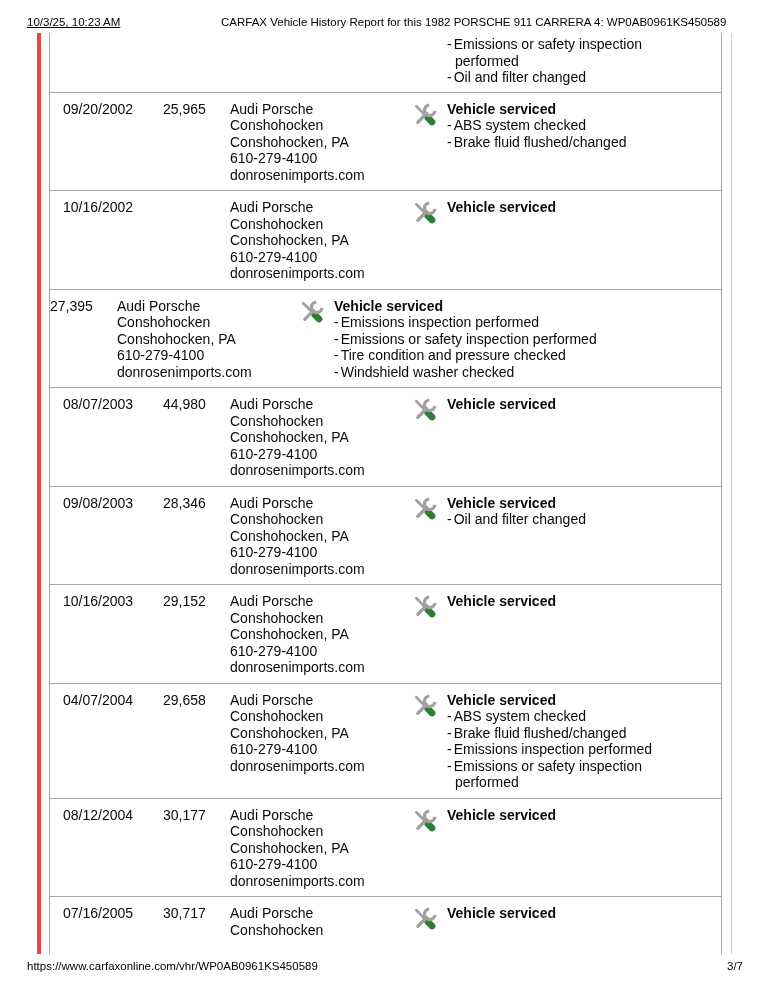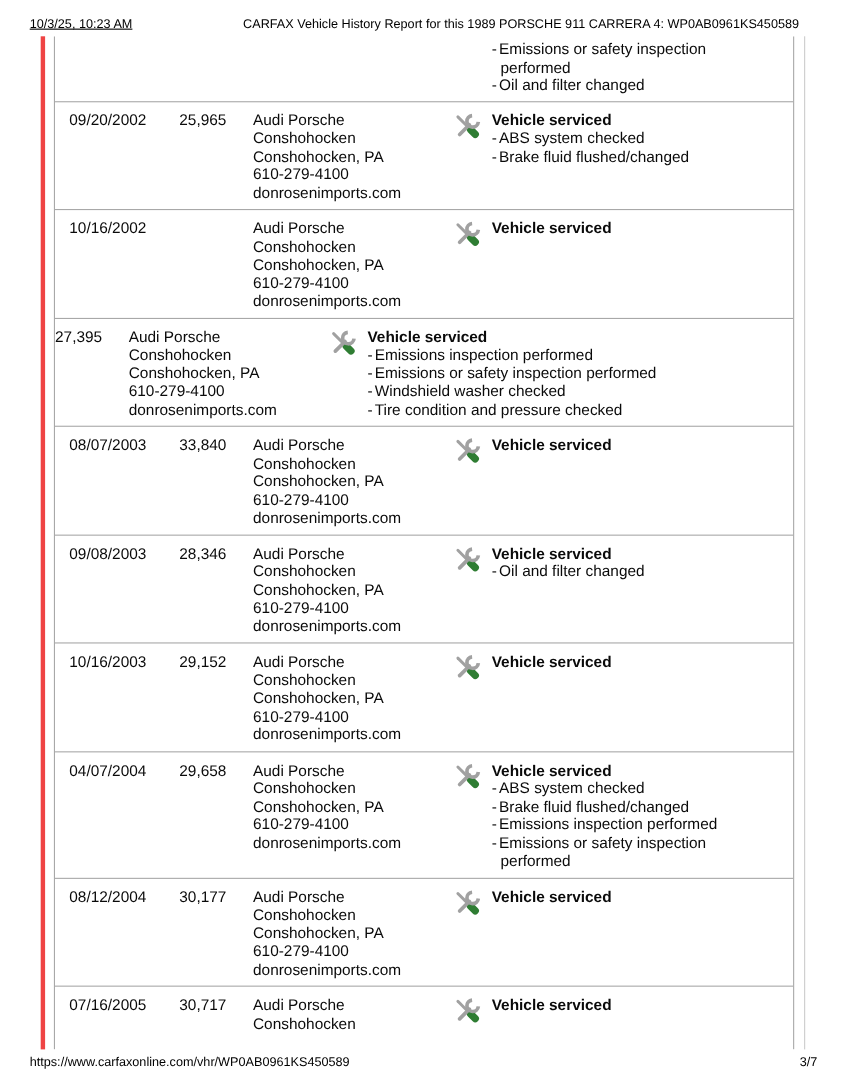--- a/index.html
+++ b/index.html
@@ -53,21 +53,21 @@
 
   .src-line { white-space: nowrap; }
 </style>
 </head>
 <body>
 
 <div class="page">
 
   <div class="print-header">
     <span class="datetime">10/3/25, 10:23 AM</span>
-    <span class="doc-title">CARFAX Vehicle History Report for this 1989 PORSCHE 911 CARRERA 4: WP0AB0961KS450589</span>
+    <span class="doc-title">CARFAX Vehicle History Report for this 1982 PORSCHE 911 CARRERA 4: WP0AB0961KS450589</span>
   </div>
 
   <div class="sheet">
     <div class="records-table">
 
       <div class="row continuation">
         <div class="cell c-date"></div>
         <div class="cell c-miles"></div>
         <div class="cell c-source"></div>
         <div class="cell c-icon"></div>
@@ -157,29 +157,29 @@
         <line x1="6.3" y1="21.8" x2="15.8" y2="12.3" stroke="#a1a1a1" stroke-width="3.6" stroke-linecap="round"></line>
 
         <path d="M 18.5,3.4 A 5.6,5.6 0 1 0 24.6,9.5" fill="none" stroke="#a1a1a1" stroke-width="3.6"></path>
       </svg>
     </div>
     <div class="cell c-comments">
       <div class="rec-title">Vehicle serviced</div>
       <ul class="details">
               <li>Emissions inspection performed</li>
               <li>Emissions or safety inspection performed</li>
+              <li>Tire condition and pressure checked</li>
               <li>Windshield washer checked</li>
-              <li>Tire condition and pressure checked</li>
             </ul>
     </div>
   </div>
 
   <div class="row">
     <div class="cell c-date">08/07/2003</div>
-    <div class="cell c-miles">33,840</div>
+    <div class="cell c-miles">44,980</div>
     <div class="cell c-source">
             <div class="src-line">Audi Porsche</div>
             <div class="src-line">Conshohocken</div>
             <div class="src-line">Conshohocken, PA</div>
             <div class="src-line">610-279-4100</div>
             <div class="src-line">donrosenimports.com</div>
           </div>
     <div class="cell c-icon">
       <svg width="26" height="26" viewBox="0 0 28 28" aria-hidden="true">
 

